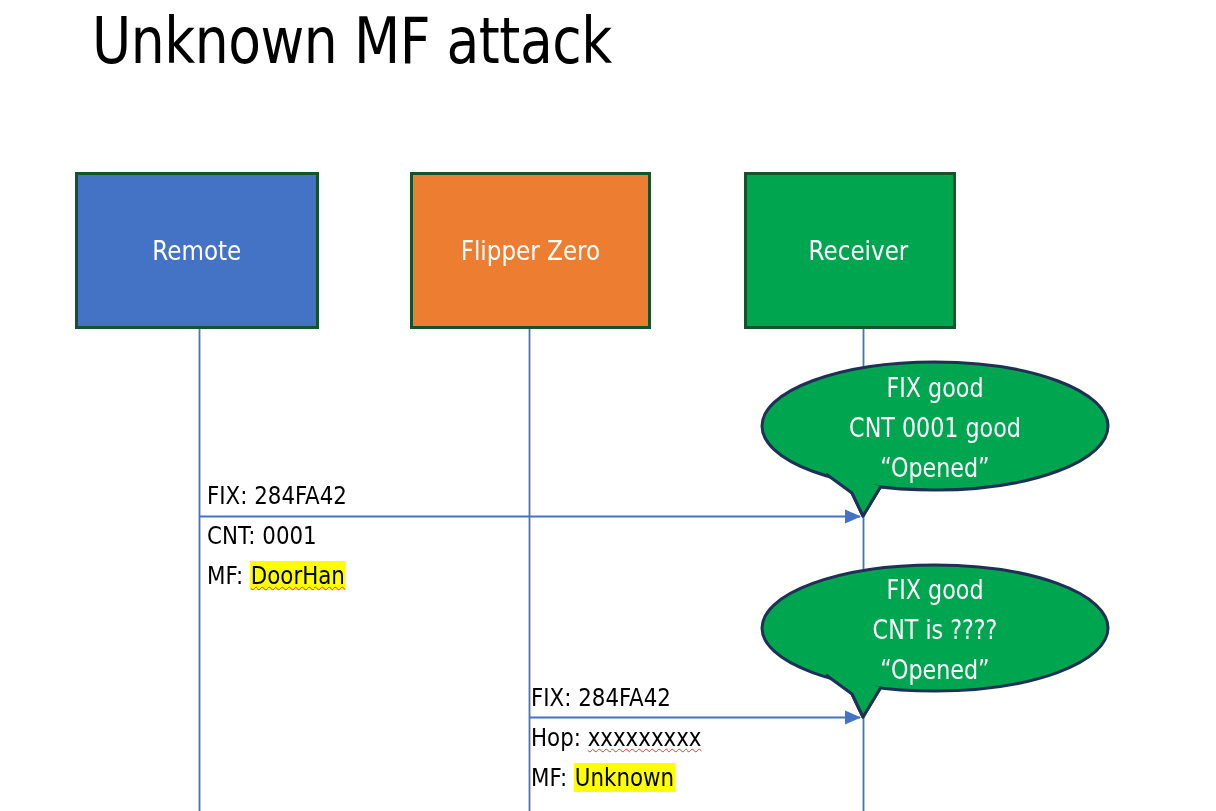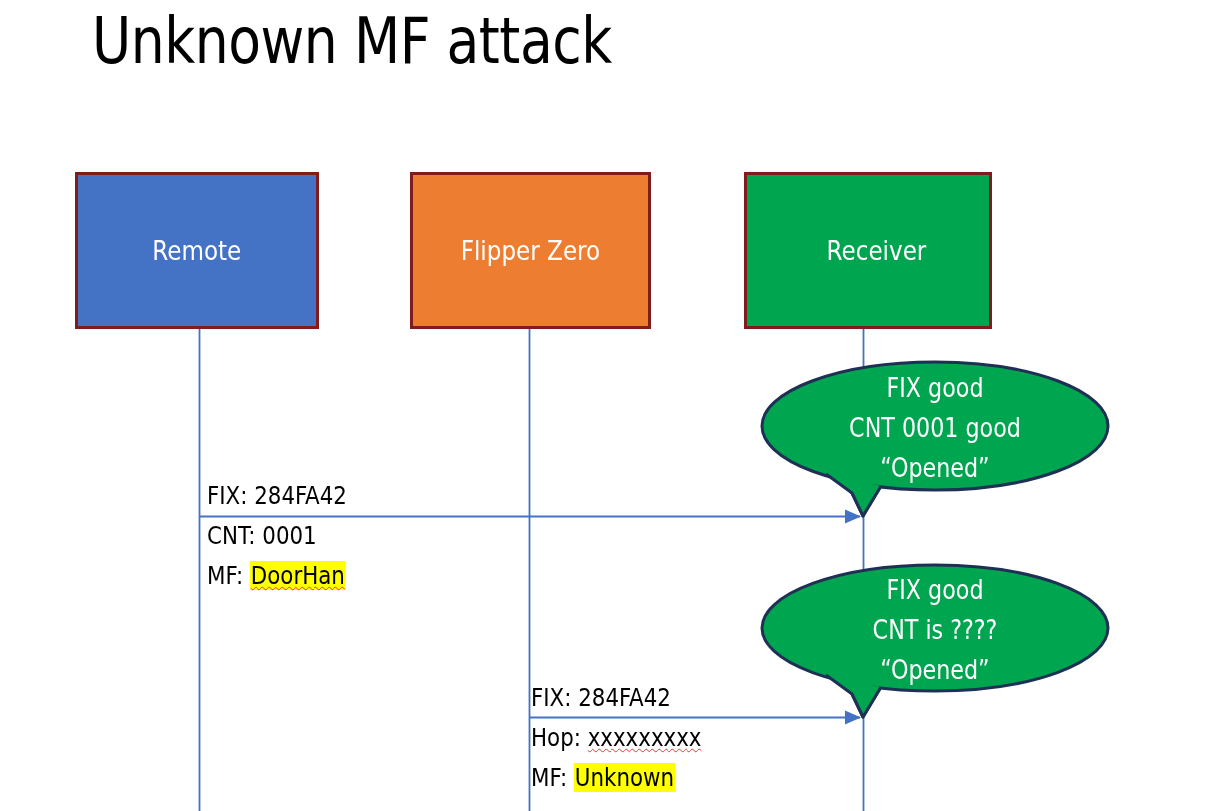--- a/index.html
+++ b/index.html
@@ -43,37 +43,37 @@
     left: 0;
     top: 0;
     width: 1216px;
     height: 811px;
   }
 
   
   .actor-box {
     position: absolute;
     box-sizing: border-box;
-    border: 3px solid #7f1d1d;
+    border: 3px solid #14532d;
     display: flex;
     align-items: center;
     justify-content: center;
   }
   .actor-label {
     color: #ffffff;
     font-family: "DejaVu Sans Condensed", "Liberation Sans Narrow", "Liberation Sans", sans-serif;
     font-size: 27px;
     font-weight: 400;
     font-stretch: condensed;
     white-space: nowrap;
     transform: scaleX(0.95);
   }
   #actor-remote  { left: 39px;  top: 172px; width: 244px; height: 157px; background: #4472C4; }
   #actor-flipper { left: 374px; top: 172px; width: 241px; height: 157px; background: #ED7D31; text-align: right; }
-  #actor-receiver{ left: 708px; top: 172px; width: 248px; height: 157px; background: #00A550; padding-left: 16px; }
+  #actor-receiver{ left: 708px; top: 172px; width: 212px; height: 157px; background: #00A550; padding-left: 16px; }
 
   
   .callout-text {
     position: absolute;
     width: 346px;
     text-align: center;
     color: #ffffff;
     font-family: "DejaVu Sans Condensed", "Liberation Sans Narrow", "Liberation Sans", sans-serif;
     font-size: 26px;
     font-stretch: condensed;

